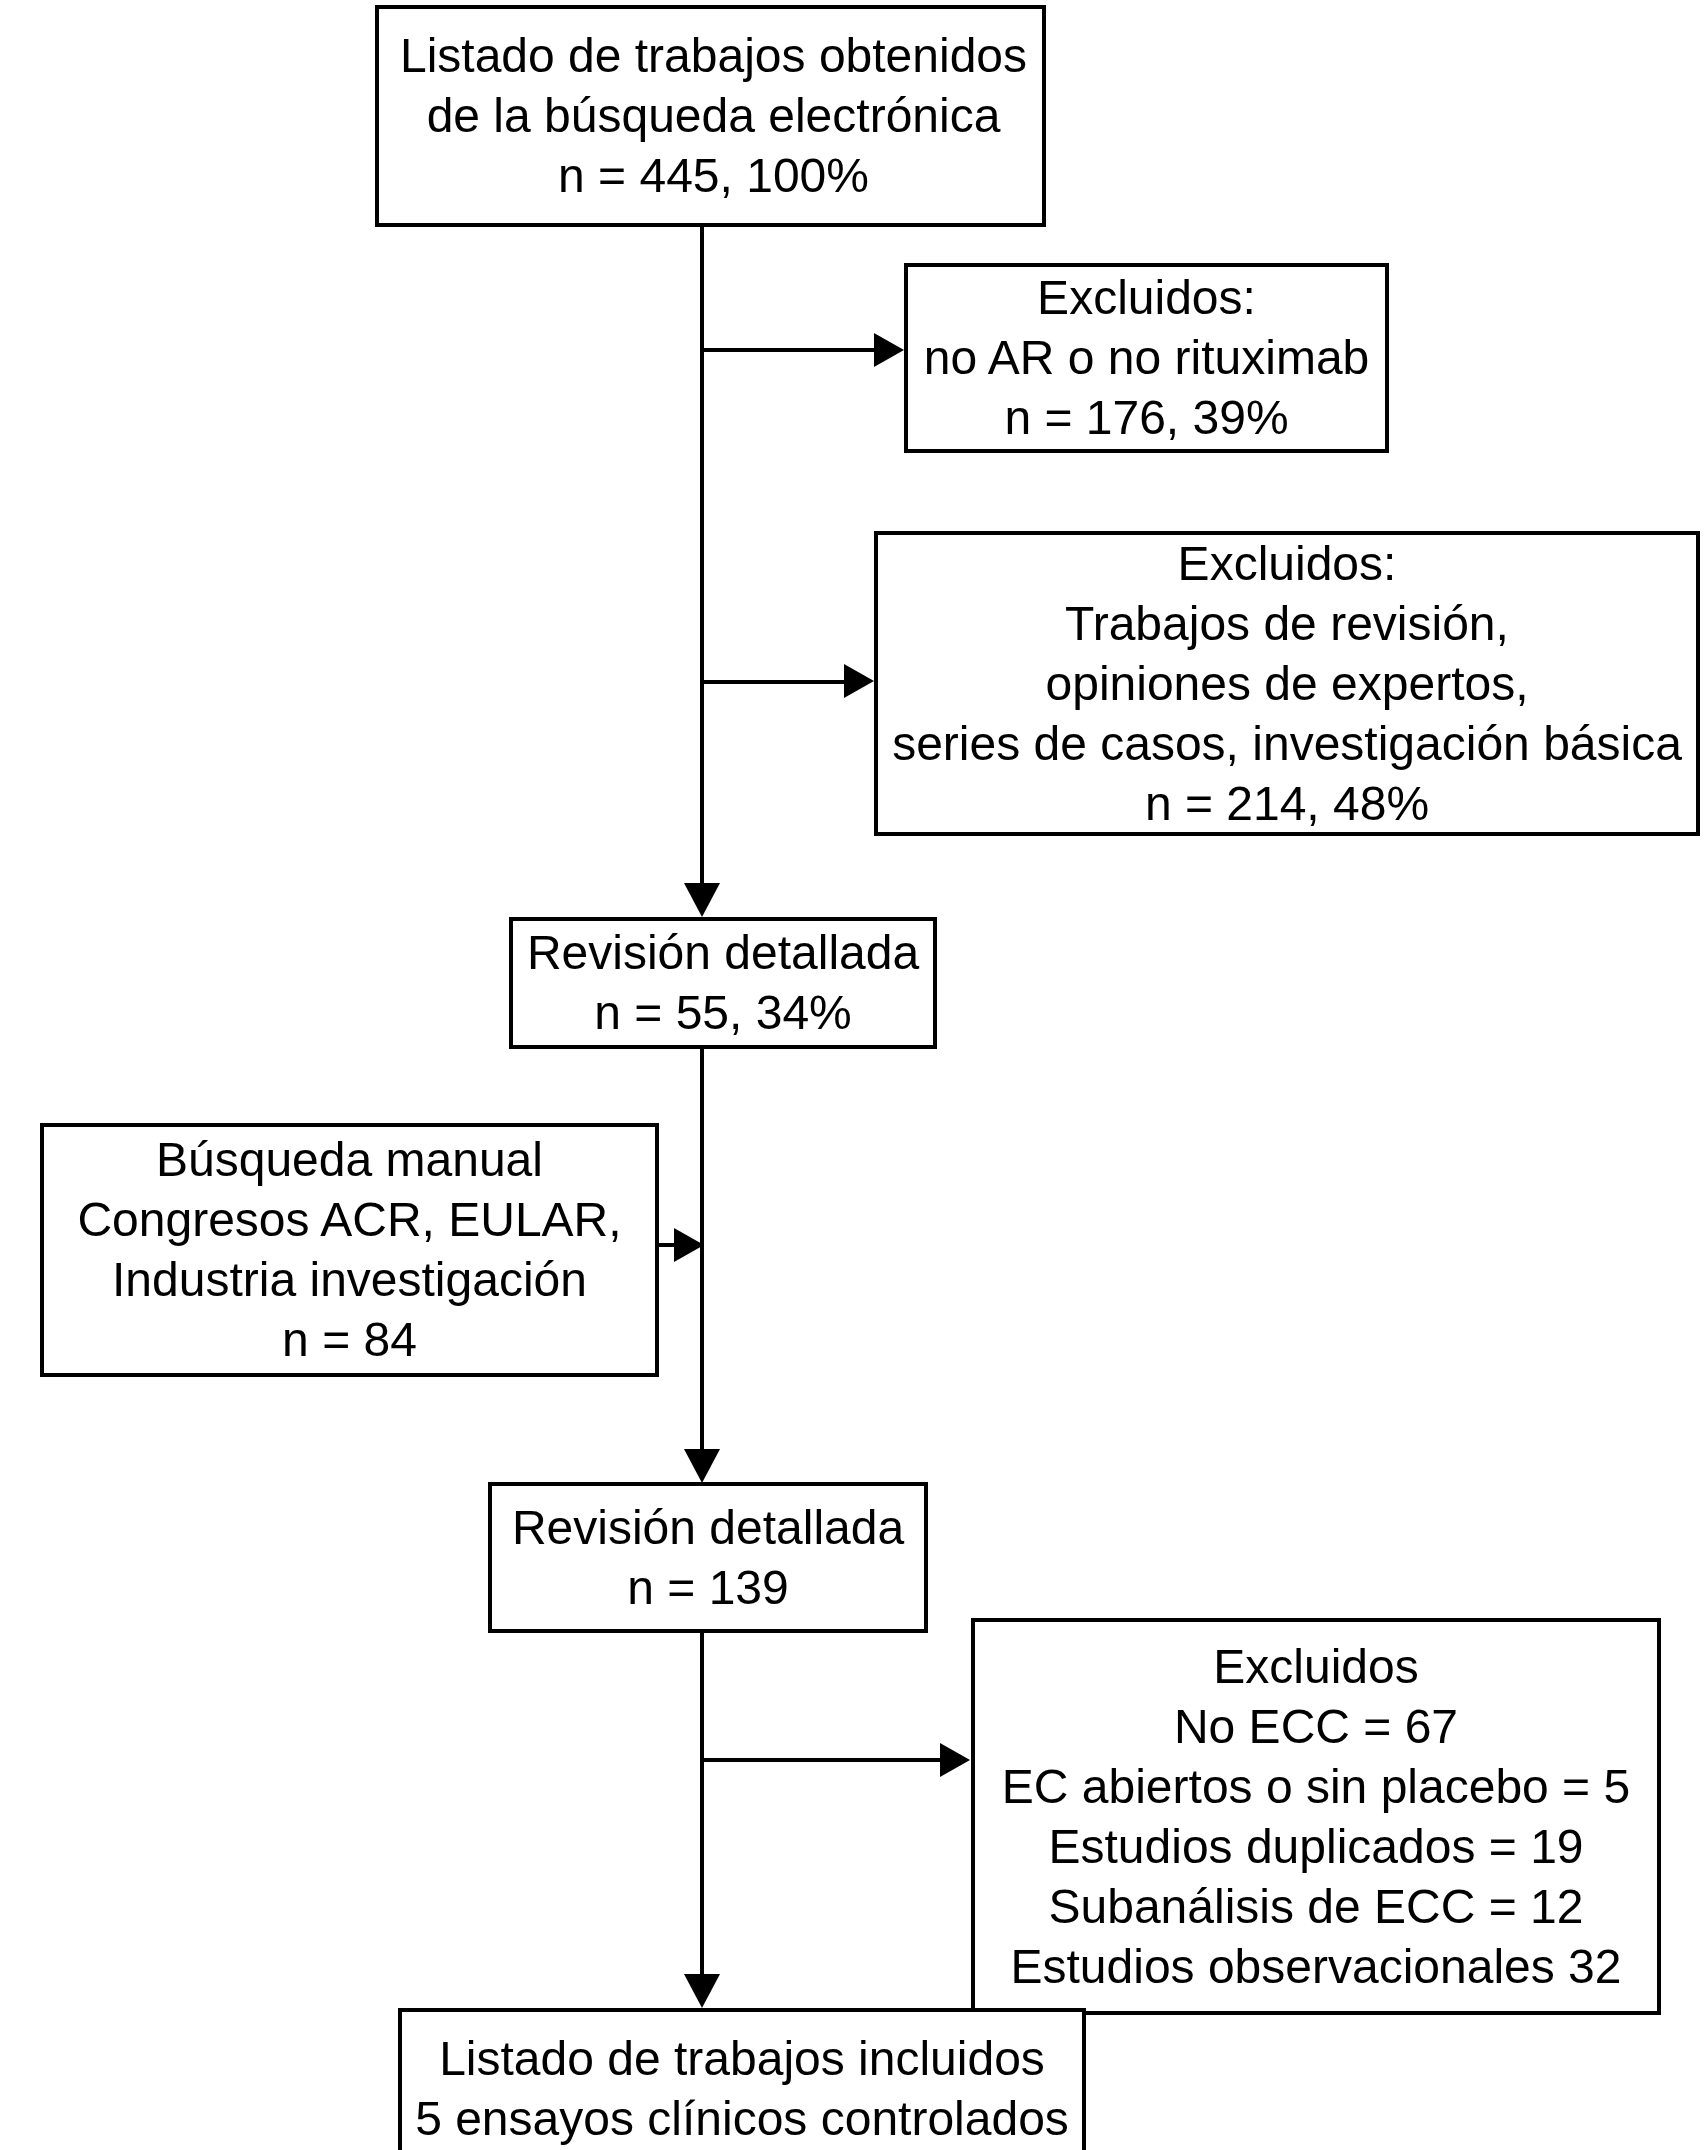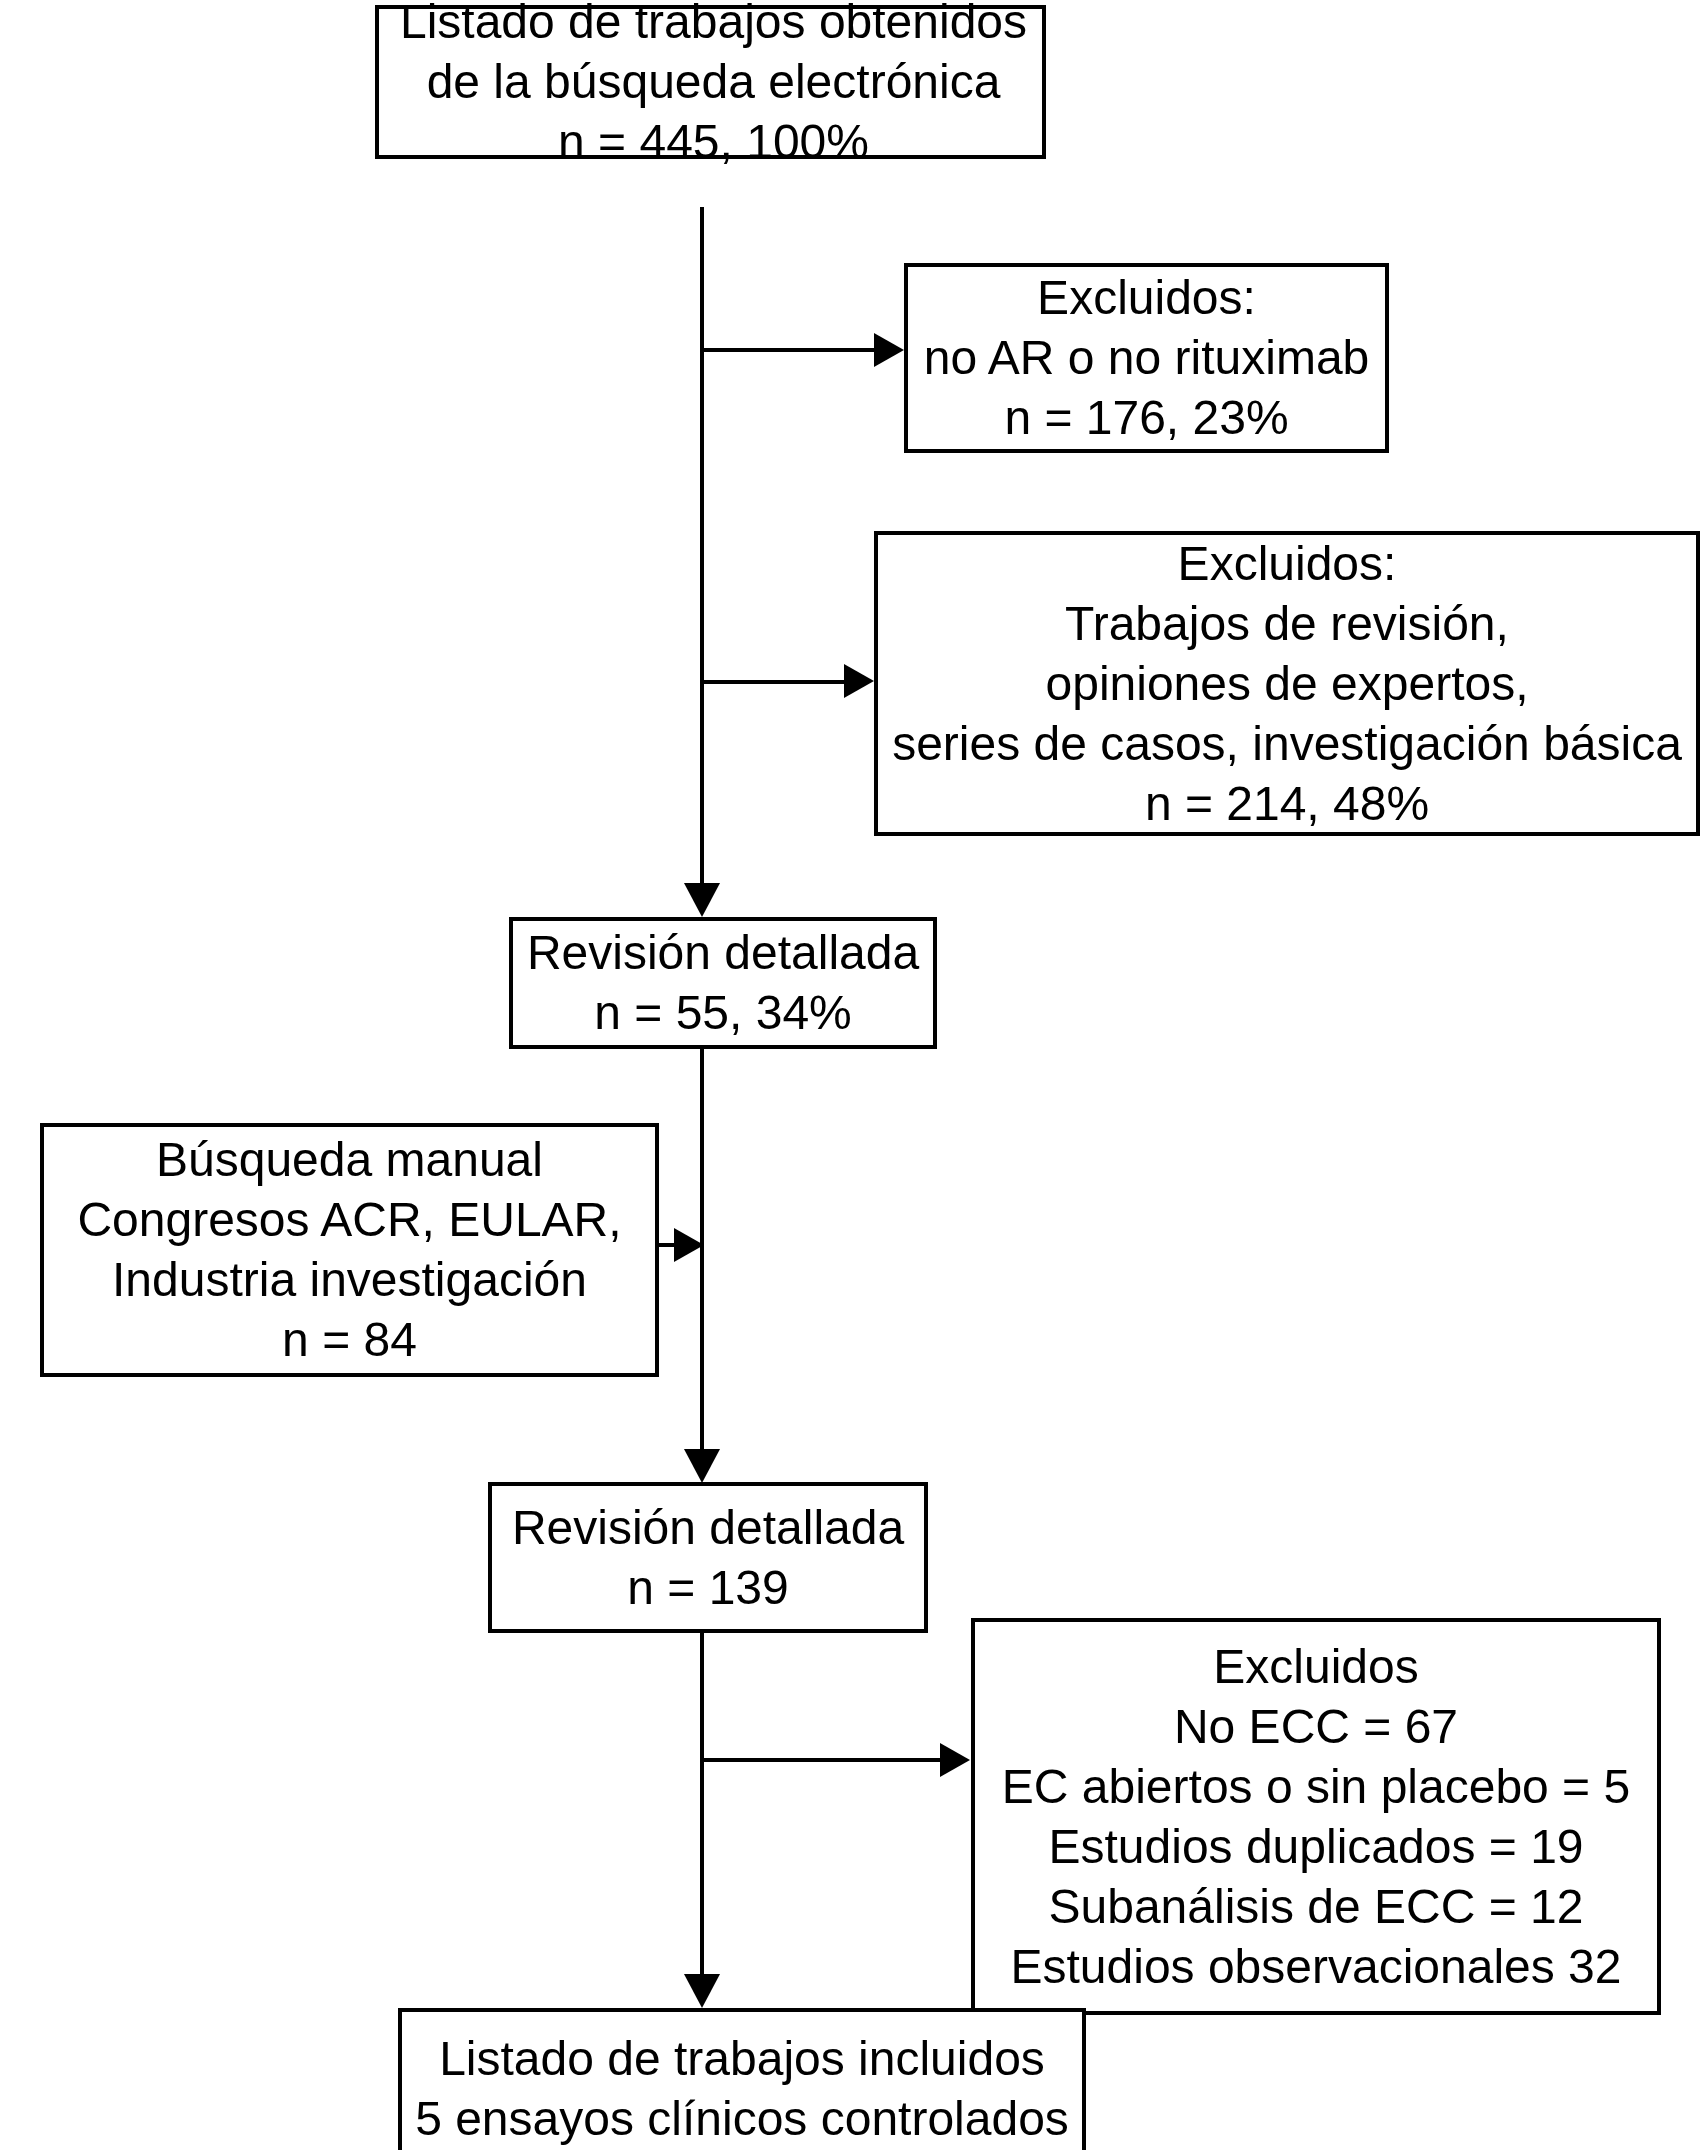--- a/index.html
+++ b/index.html
@@ -49,21 +49,21 @@
   }
   .arrow-right {
     position: absolute;
     width: 0;
     height: 0;
     border-top: 17.6px solid transparent;
     border-bottom: 17.6px solid transparent;
     border-left: 30.5px solid #000000;
   }
   
-  #box-electronic-search { left: 375px;  top: 4.8px;    width: 671px;  height: 154px; padding-left: 6px; }
+  #box-electronic-search { left: 375px;  top: 4.8px;    width: 671px;  height: 222px; padding-left: 6px; }
   #box-excluded-electronic { left: 904px; top: 263px;  width: 485px;  height: 190px; }
   #box-excluded-review-types { left: 874px; top: 531px;  width: 826px; height: 305px; }
   #box-detailed-review-first { left: 509px;  top: 917px; width: 428px;  height: 132px; }
   #box-manual-search { left: 4px;    top: 1123px; width: 619px;  height: 254px; margin-left: 36px; }
   #box-detailed-review-second { left: 488px;  top: 1482px; width: 440px;  height: 151px; }
   #box-excluded-final { left: 971px; top: 1582px; width: 690px;  height: 397px; margin-top: 36px; }
   #box-included-studies { left: 398px;  top: 2008px; width: 688px;  height: 162px; }
 </style>
 </head>
 <body>
@@ -93,21 +93,21 @@
 
   <div class="box" id="box-electronic-search">
     <div>Listado de trabajos obtenidos</div>
     <div>de la búsqueda electrónica</div>
     <div>n = 445, 100%</div>
   </div>
 
   <div class="box" id="box-excluded-electronic">
     <div>Excluidos:</div>
     <div>no AR o no rituximab</div>
-    <div>n = 176, 23%</div>
+    <div>n = 176, 39%</div>
   </div>
 
   <div class="box" id="box-excluded-review-types">
     <div>Excluidos:</div>
     <div>Trabajos de revisión,</div>
     <div>opiniones de expertos,</div>
     <div>series de casos, investigación básica</div>
     <div>n = 214, 48%</div>
   </div>
 

